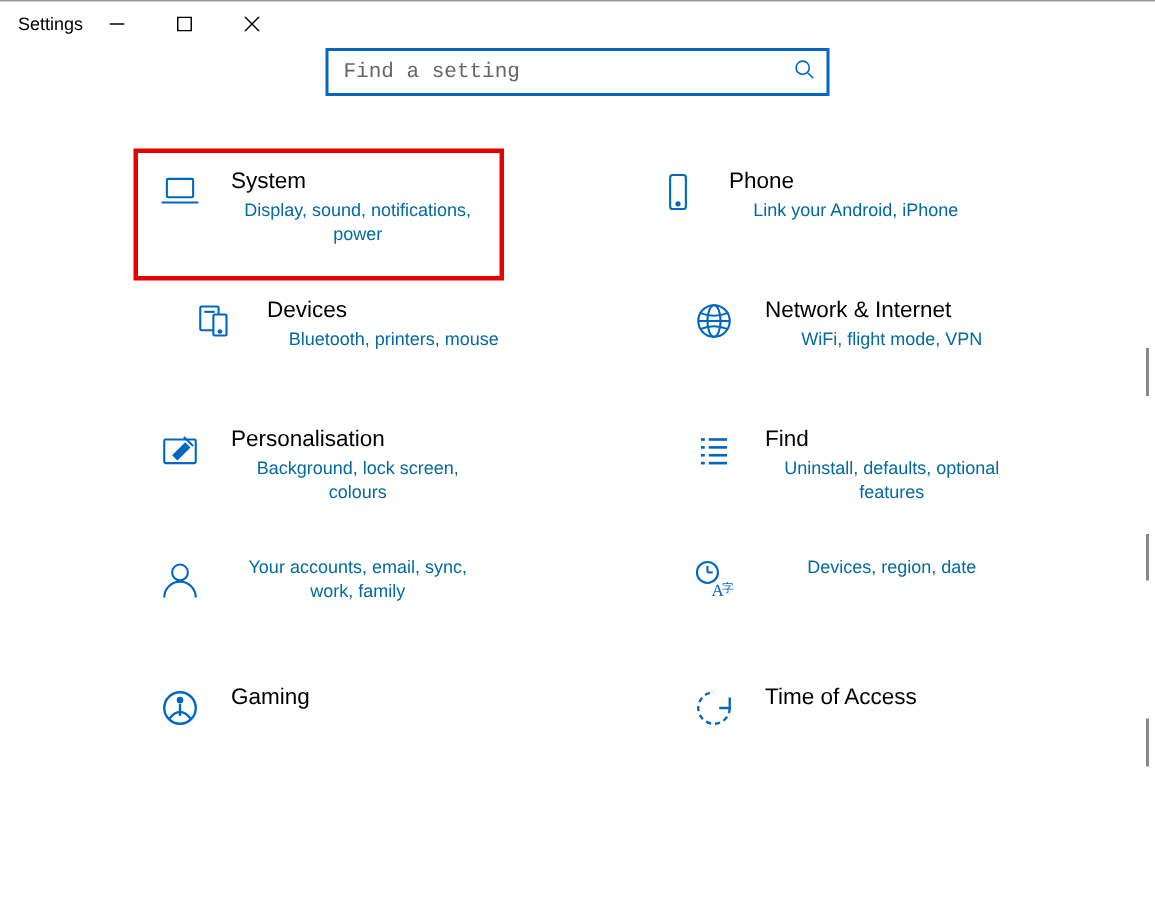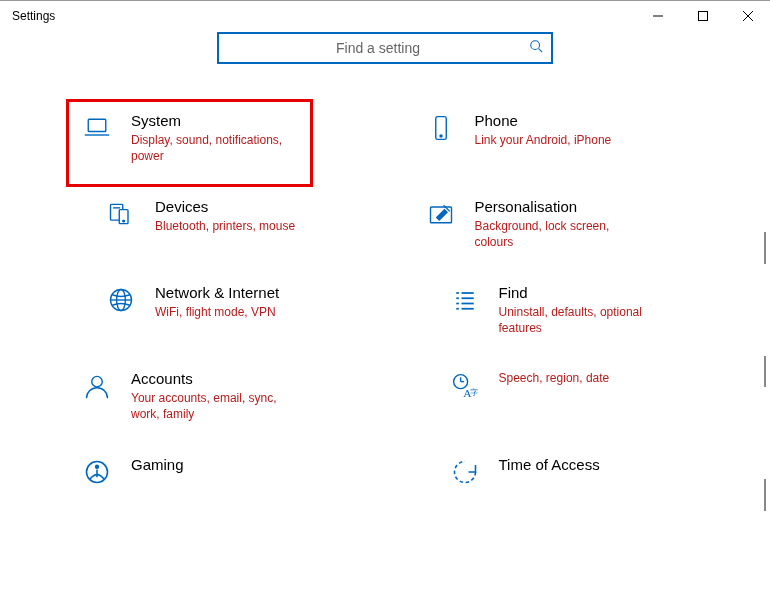--- a/index.html
+++ b/index.html
@@ -10,21 +10,20 @@
     background: #ffffff;
     font-family: "Segoe UI", Tahoma, sans-serif;
     overflow: hidden;
     position: relative;
   }
   .titlebar {
     height: 30px;
     border-top: 1px solid #999;
     display: flex;
     align-items: center;
-    justify-content: space-between;
     font-size: 12px;
     padding-left: 12px;
     box-sizing: border-box;
     color: #000;
   }
   .win-controls {
     display: flex;
     align-items: center;
     height: 100%;
   }
@@ -57,36 +56,35 @@
     align-items: center;
     box-sizing: border-box;
     padding: 0 8px;
   }
   .search input {
     flex: 1;
     border: none;
     outline: none;
     font-size: 14px;
     color: #666;
-    font-family: Liberation Sans, sans-serif;
+    font-family: Liberation Mono, monospace;
     background: transparent;
-    text-align: center;
   }
   .search input::placeholder {
     color: #666;
   }
   .search-icon {
     color: #0067c0;
   }
   .grid {
     display: grid;
     grid-template-columns: 1fr 1fr;
     column-gap: 0;
     row-gap: 0;
-    padding-left: 67px;
+    padding-left: 90px;
     padding-right: 16px;
   }
   .tile {
     display: flex;
     align-items: flex-start;
     padding: 12px 12px 12px 14px;
     min-height: 86px;
     box-sizing: border-box;
     position: relative;
     cursor: default;
@@ -110,23 +108,24 @@
   .tile-icon svg { width: 28px; height: 28px; }
   .tile-text { flex: 1; }
   .tile-title {
     font-size: 15px;
     color: #000;
     margin-bottom: 2px;
     line-height: 18px;
   }
   .tile-desc {
     font-size: 12px;
-    color: #b91c1c;
+    color: #0369a1;
     line-height: 16px;
     max-width: 180px;
+    text-align: center;
   }
   .tile-col2 { margin-left: 24px; }
   .scroll-track {
     position: absolute;
     right: 2px;
     top: 232px;
     bottom: 6px;
     width: 8px;
     display: flex;
     flex-direction: column;
@@ -215,47 +214,47 @@
           <line x1="7" y1="9" x2="15" y2="9"></line>
           <circle cx="19" cy="24" r="1" fill="#0067c0"></circle>
         </svg>
       </span>
       <div class="tile-text">
         <div class="tile-title">Devices</div>
         <div class="tile-desc">Bluetooth, printers, mouse</div>
       </div>
     </div>
 
-    <div class="tile">
-      <span class="tile-icon">
-        <svg viewBox="0 0 32 32" fill="none" stroke="#0067c0" stroke-width="1.6">
-          <rect x="4" y="8" width="24" height="18" rx="1"></rect>
-          <path d="M10 20 L20 10 L24 14 L14 24 Z" fill="#0067c0" stroke="none"></path>
-          <line x1="19" y1="6" x2="26" y2="13"></line>
-        </svg>
-      </span>
-      <div class="tile-text">
-        <div class="tile-title">Personalisation</div>
-        <div class="tile-desc">Background, lock screen, colours</div>
-      </div>
-    </div>
-
     <div class="tile tile-col2">
       <span class="tile-icon">
         <svg viewBox="0 0 32 32" fill="none" stroke="#0067c0" stroke-width="1.6">
           <circle cx="16" cy="16" r="12"></circle>
           <ellipse cx="16" cy="16" rx="5" ry="12"></ellipse>
           <line x1="4" y1="16" x2="28" y2="16"></line>
           <path d="M6 10 Q16 14 26 10"></path>
           <path d="M6 22 Q16 18 26 22"></path>
         </svg>
       </span>
       <div class="tile-text">
         <div class="tile-title">Network &amp; Internet</div>
         <div class="tile-desc">WiFi, flight mode, VPN</div>
+      </div>
+    </div>
+
+    <div class="tile">
+      <span class="tile-icon">
+        <svg viewBox="0 0 32 32" fill="none" stroke="#0067c0" stroke-width="1.6">
+          <rect x="4" y="8" width="24" height="18" rx="1"></rect>
+          <path d="M10 20 L20 10 L24 14 L14 24 Z" fill="#0067c0" stroke="none"></path>
+          <line x1="19" y1="6" x2="26" y2="13"></line>
+        </svg>
+      </span>
+      <div class="tile-text">
+        <div class="tile-title">Personalisation</div>
+        <div class="tile-desc">Background, lock screen, colours</div>
       </div>
     </div>
 
     <div class="tile tile-col2">
       <span class="tile-icon">
         <svg viewBox="0 0 32 32" fill="none" stroke="#0067c0" stroke-width="2">
           <line x1="6" y1="8" x2="9" y2="8"></line>  
             <line x1="12" y1="8" x2="26" y2="8"></line>
           <line x1="6" y1="14" x2="9" y2="14"></line> 
             <line x1="12" y1="14" x2="26" y2="14"></line>
@@ -272,37 +271,36 @@
     </div>
 
     <div class="tile">
       <span class="tile-icon">
         <svg viewBox="0 0 32 32" fill="none" stroke="#0067c0" stroke-width="1.6">
           <circle cx="16" cy="11" r="6"></circle>
           <path d="M4 30 a12 12 0 0 1 24 0"></path>
         </svg>
       </span>
       <div class="tile-text">
-        <div class="tile-title">Accounts</div>
         <div class="tile-desc">Your accounts, email, sync, work, family</div>
       </div>
     </div>
 
     <div class="tile tile-col2">
       <span class="tile-icon">
         <svg viewBox="0 0 32 32" fill="none" stroke="#0067c0" stroke-width="1.6">
           <circle cx="11" cy="11" r="8"></circle>
           <line x1="11" y1="11" x2="11" y2="6"></line>
           <line x1="11" y1="11" x2="15" y2="11"></line>
           <text x="14" y="29" font-size="13" fill="#0067c0" stroke="none" font-family="Segoe UI">A</text>
           <text x="22" y="26" font-size="9" fill="#0067c0" stroke="none" font-family="Segoe UI">字</text>
         </svg>
       </span>
       <div class="tile-text">
-        <div class="tile-desc">Speech, region, date</div>
+        <div class="tile-desc">Devices, region, date</div>
       </div>
     </div>
 
     <div class="tile">
       <span class="tile-icon">
         <svg viewBox="0 0 32 32" fill="none" stroke="#0067c0" stroke-width="1.8">
           <circle cx="16" cy="16" r="12"></circle>
           <circle cx="16" cy="10" r="2.5" fill="#0067c0" stroke="none"></circle>
           <path d="M8 24 Q16 14 24 24"></path>
           <line x1="16" y1="13" x2="16" y2="22"></line>

